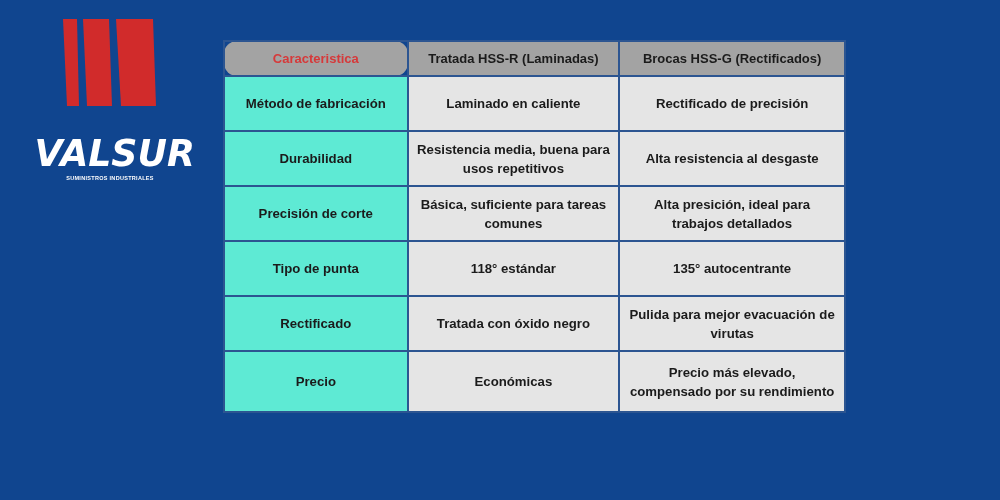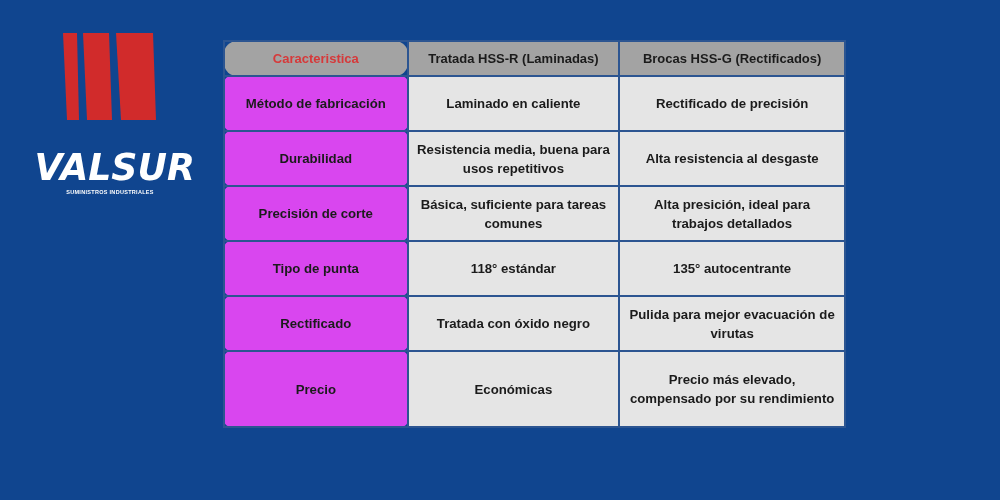--- a/index.html
+++ b/index.html
@@ -2,21 +2,21 @@
 <html><head>
   <meta charset="utf-8">
   <style>
     html, body { margin: 0; padding: 0; }
     body {
       width: 1000px; height: 500px; overflow: hidden;
       background: #10458f;
       position: relative;
       font-family: "Liberation Sans", "DejaVu Sans", sans-serif;
     }
-    .logo { position: absolute; left: 30px; top: 30px; width: 160px; height: 160px; }
+    .logo { position: absolute; left: 30px; top: 16px; width: 160px; height: 160px; }
     .logo svg { position: absolute; left: 0; top: 0; }
     .logo-word {
       position: absolute; left: 3px; top: 116px; width: 158px;
       color: #ffffff; font-weight: 900; font-style: italic;
       font-size: 37px; letter-spacing: 0px; text-align: center;
       font-family: "DejaVu Sans", sans-serif;
       transform: scaleX(0.98);
     }
     .logo-sub {
       position: absolute; left: 0; top: 159px; width: 160px; text-align: center;
@@ -27,25 +27,25 @@
       border-collapse: collapse; table-layout: fixed;
     }
     .table td, .table th {
       border: 2px solid #2c5591;
       text-align: center; vertical-align: middle;
       font-weight: bold; font-size: 13.2px; line-height: 19px;
       color: #1b1b1b; padding: 0 8px;
     }
     .table th { background: #a3a3a3; height: 33px; font-size: 13px; }
     .table th.first { color: #d6393a; border-radius: 13px; }
-    .table td.label { background: #d946ef; border-radius: 7px; }
+    .table td.label { background: #5eead4; }
     .table td.val { background: #e5e5e5; }
     .col1 { width: 183px; } .col2 { width: 211px; } .col3 { width: 225px; }
     tr.r { height: 55px; }
-    tr.r-last { height: 76px; }
+    tr.r-last { height: 61px; }
   </style>
 </head>
 <body>
 
 <div class="logo">
   <svg width="160" height="110" viewBox="0 0 160 110">
     <polygon points="33,3 47,3 49,90 37,90" fill="#d12b2b"></polygon>
     <polygon points="53,3 79,3 82,90 57,90" fill="#d12b2b"></polygon>
     <polygon points="86,3 123,3 126,90 91,90" fill="#d12b2b"></polygon>
   </svg>

